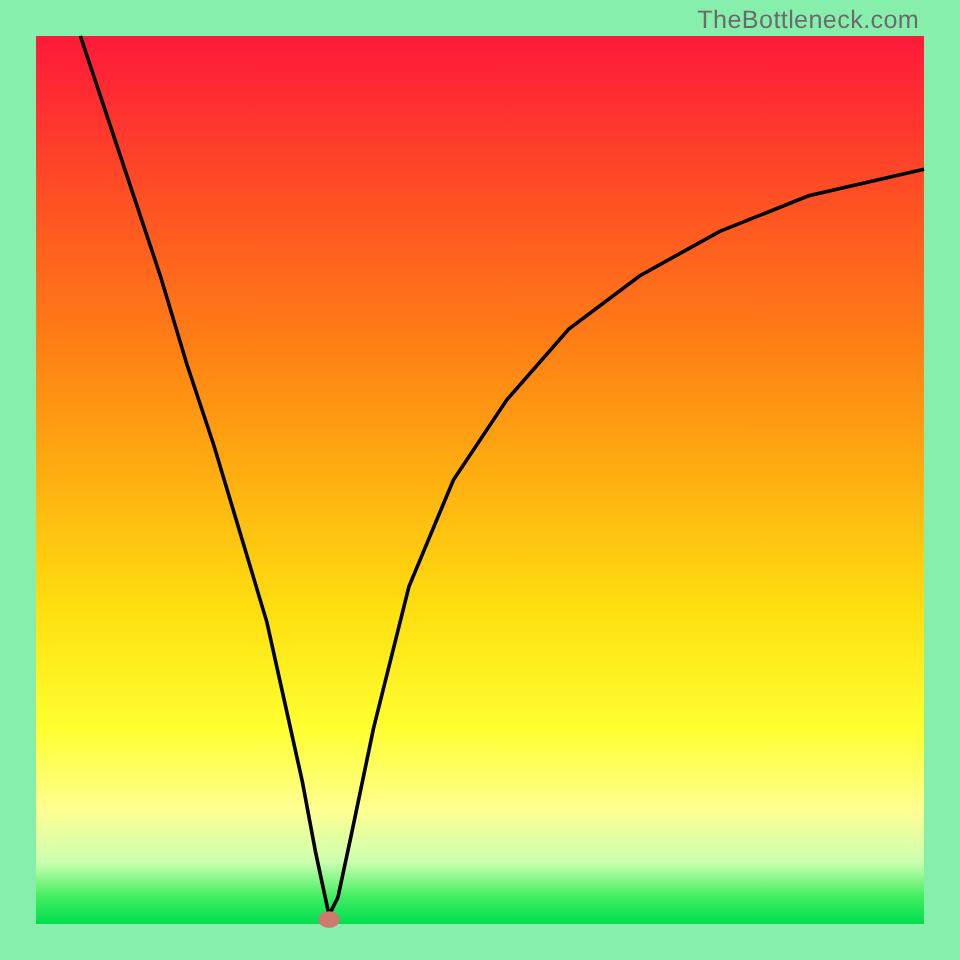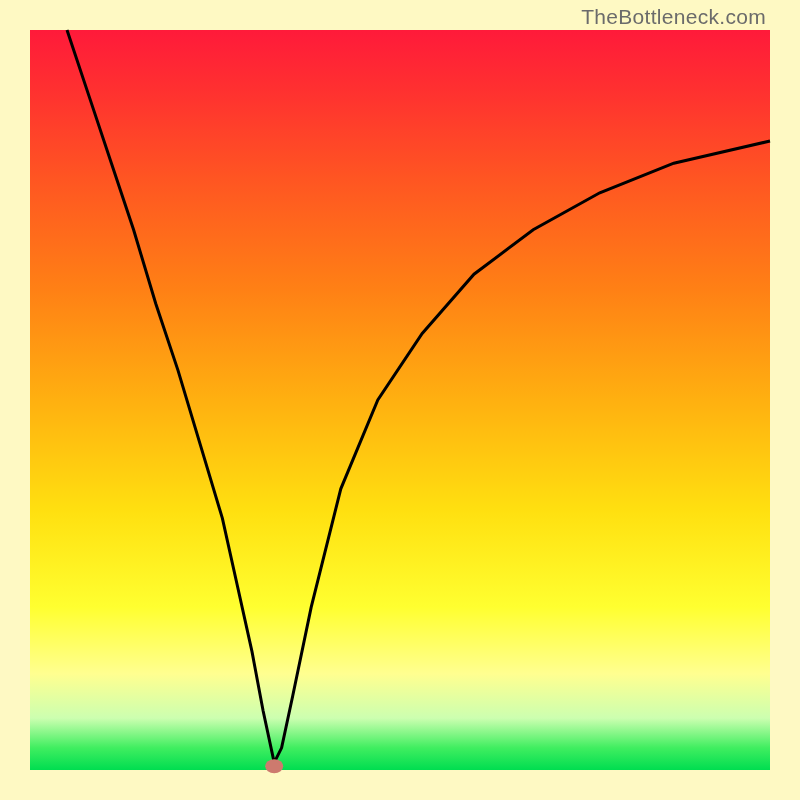--- a/index.html
+++ b/index.html
@@ -1,21 +1,21 @@
 <!DOCTYPE html>
 <html><head>
   <meta charset="utf-8">
   <style>
     * { margin: 0; padding: 0; box-sizing: border-box; }
     body { width: 800px; height: 800px; overflow: hidden; background: #000; }
     .chart-container {
       position: relative;
       width: 800px;
       height: 800px;
-      background: #fef9c3;
+      background: #86efac;
       text-align: right;
     }
     .plot-area {
       position: absolute;
       left: 30px;
       top: 30px;
       width: 740px;
       height: 740px;
       background: linear-gradient(to bottom,
         #ff1a3a 0%,

